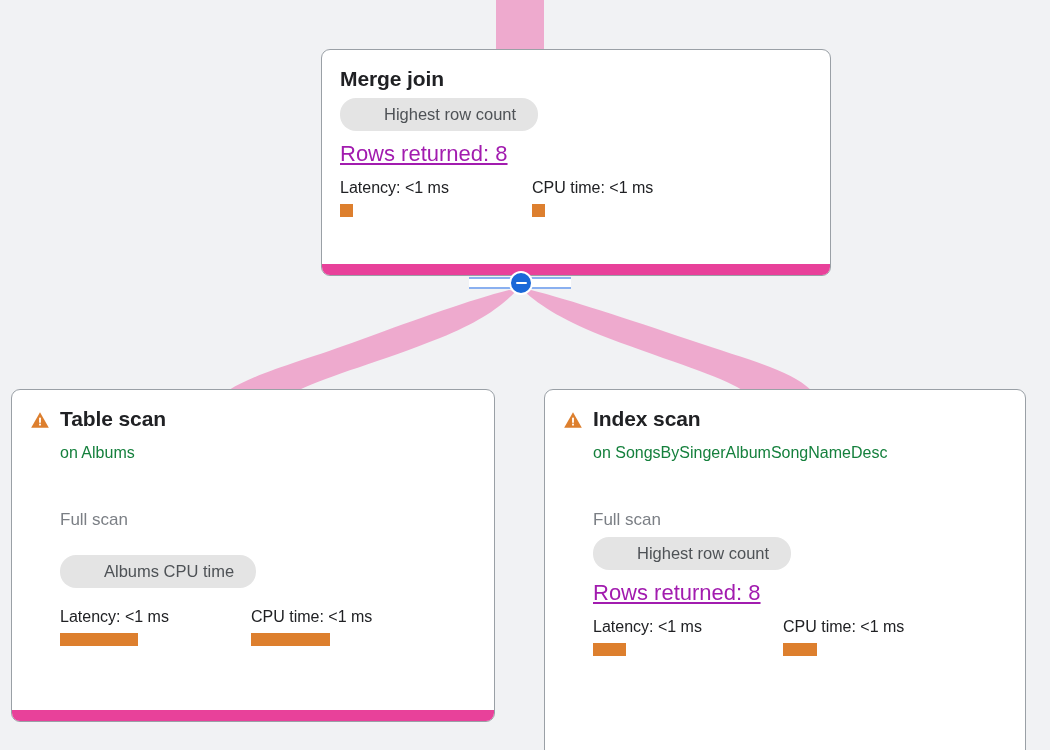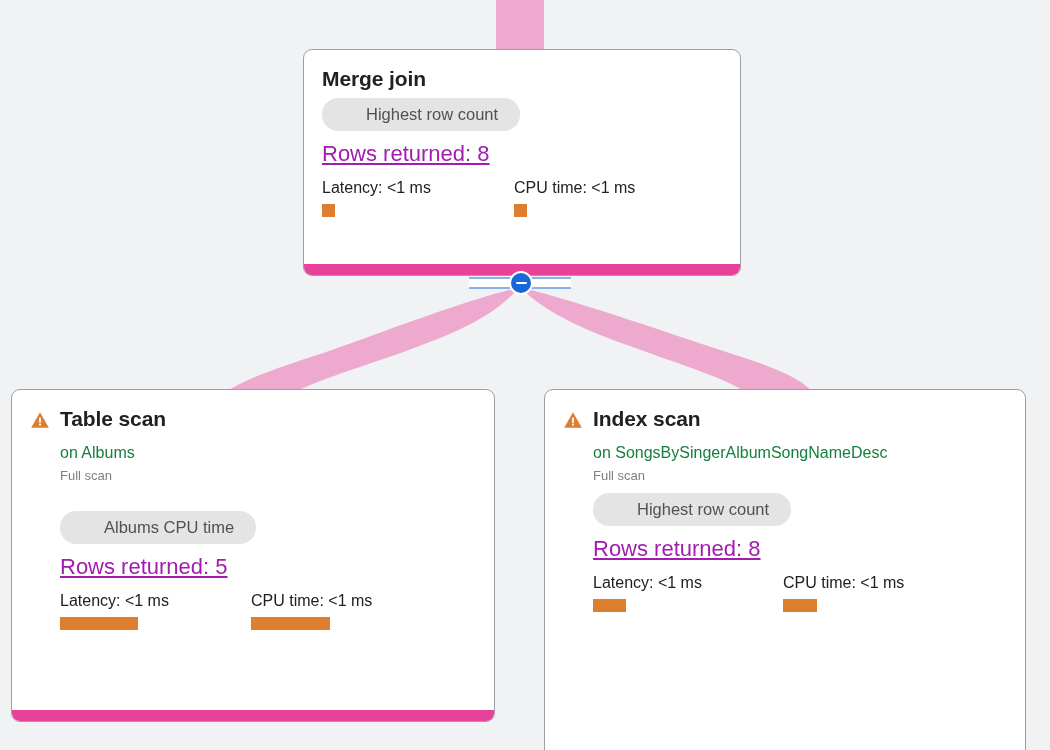--- a/index.html
+++ b/index.html
@@ -73,23 +73,24 @@
   .node.with-icon .node-content {
     padding-left: 30px;
   }
   .subtitle {
     font-size: 16px;
     color: #15803d;
     line-height: 23px;
     margin-top: 9px;
   }
   .subtitle2 {
-    font-size: 13px;
+    font-size: 17px;
     color: #7b7f85;
     line-height: 23px;
+    margin-top: 44px;
   }
   .chips {
     margin-top: 6px;
   }
   .chip {
     display: inline-block;
     background: #e4e4e4;
     color: #4e5256;
     border-radius: 16px;
     font-size: 16.5px;
@@ -117,23 +118,23 @@
     line-height: 22px;
     white-space: nowrap;
   }
   .metric-bar {
     height: 13px;
     background: #dd7f2e;
     margin-top: 5px;
   }
   
   #node-merge-join {
-    left: 303px;
+    left: 321px;
     top: 49px;
-    width: 438px;
+    width: 510px;
     height: 227px;
   }
   #node-merge-join .metrics .metric:first-child { width: 192px; }
   #node-merge-join .metric-bar { width: 13px; }
 
   #node-table-scan {
     left: 11px;
     top: 389px;
     width: 484px;
     height: 333px;
@@ -262,21 +263,20 @@
         </svg>
         <div class="node-title">Table scan</div>
       </div>
       <div class="node-content">
         <div class="subtitle">on Albums</div>
         <div class="subtitle2">Full scan</div>
         <div class="chips">
           <br>
           <span class="chip">Albums CPU time</span>
         </div>
-        <div class="rows">Rows returned: 5</div>
         <div class="metrics">
           <div class="metric m-latency">
             <div class="metric-label">Latency: &lt;1 ms</div>
             <div class="metric-bar"></div>
           </div>
           <div class="metric m-cpu">
             <div class="metric-label">CPU time: &lt;1 ms</div>
             <div class="metric-bar"></div>
           </div>
         </div>

